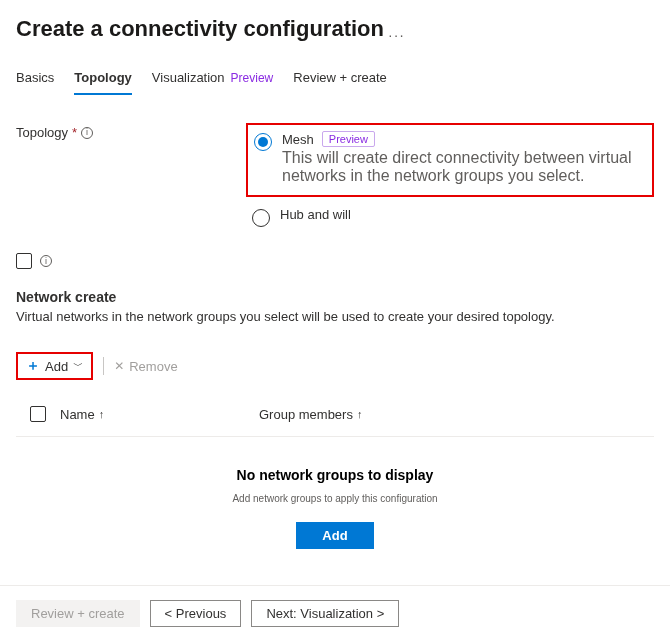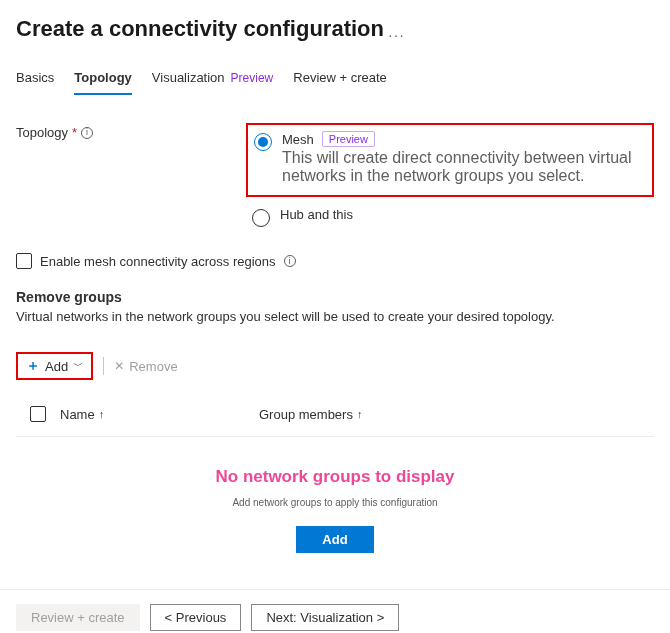--- a/index.html
+++ b/index.html
@@ -226,23 +226,23 @@
     }
     .th-name { width: 185px; }
     .sort-arrow {
       font-size: 11px;
     }
     .empty-state {
       text-align: center;
       padding: 30px 0 36px;
     }
     .empty-title {
-      font-size: 17px;
-      font-weight: 600;
-      color: #ec4899;
+      font-size: 14px;
+      font-weight: 600;
+      color: #000000;
       margin-bottom: 10px;
     }
     .empty-desc {
       font-size: 10px;
       color: #605e5c;
       margin-bottom: 18px;
     }
     .primary-btn {
       background: #0078d4;
       color: #fff;
@@ -313,34 +313,33 @@
           <span>Mesh</span>
           <span class="preview-box">Preview</span>
         </div>
         <div class="option-desc">This will create direct connectivity between virtual networks in the network groups you select.</div>
       </div>
     </div>
     <div class="option-row">
       <div class="radio"></div>
       <div class="option-content">
         <div class="option-title">
-          <span>Hub and this</span>
+          <span>Hub and will</span>
         </div>
       </div>
     </div>
   </div>
 </div>
 
 <div class="checkbox-row">
   <div class="checkbox"></div>
-  <span>Enable mesh connectivity across regions</span>
   <span class="info-icon">i</span>
 </div>
 
-<div class="section-title">Remove groups</div>
+<div class="section-title">Network create</div>
 <div class="section-desc">Virtual networks in the network groups you select will be used to create your desired topology.</div>
 
 <div class="toolbar">
   <div class="add-btn">
     <span class="plus-icon">＋</span>
     <span>Add</span>
     <span class="chevron">﹀</span>
   </div>
   <div class="divider"></div>
   <div class="remove-btn">

